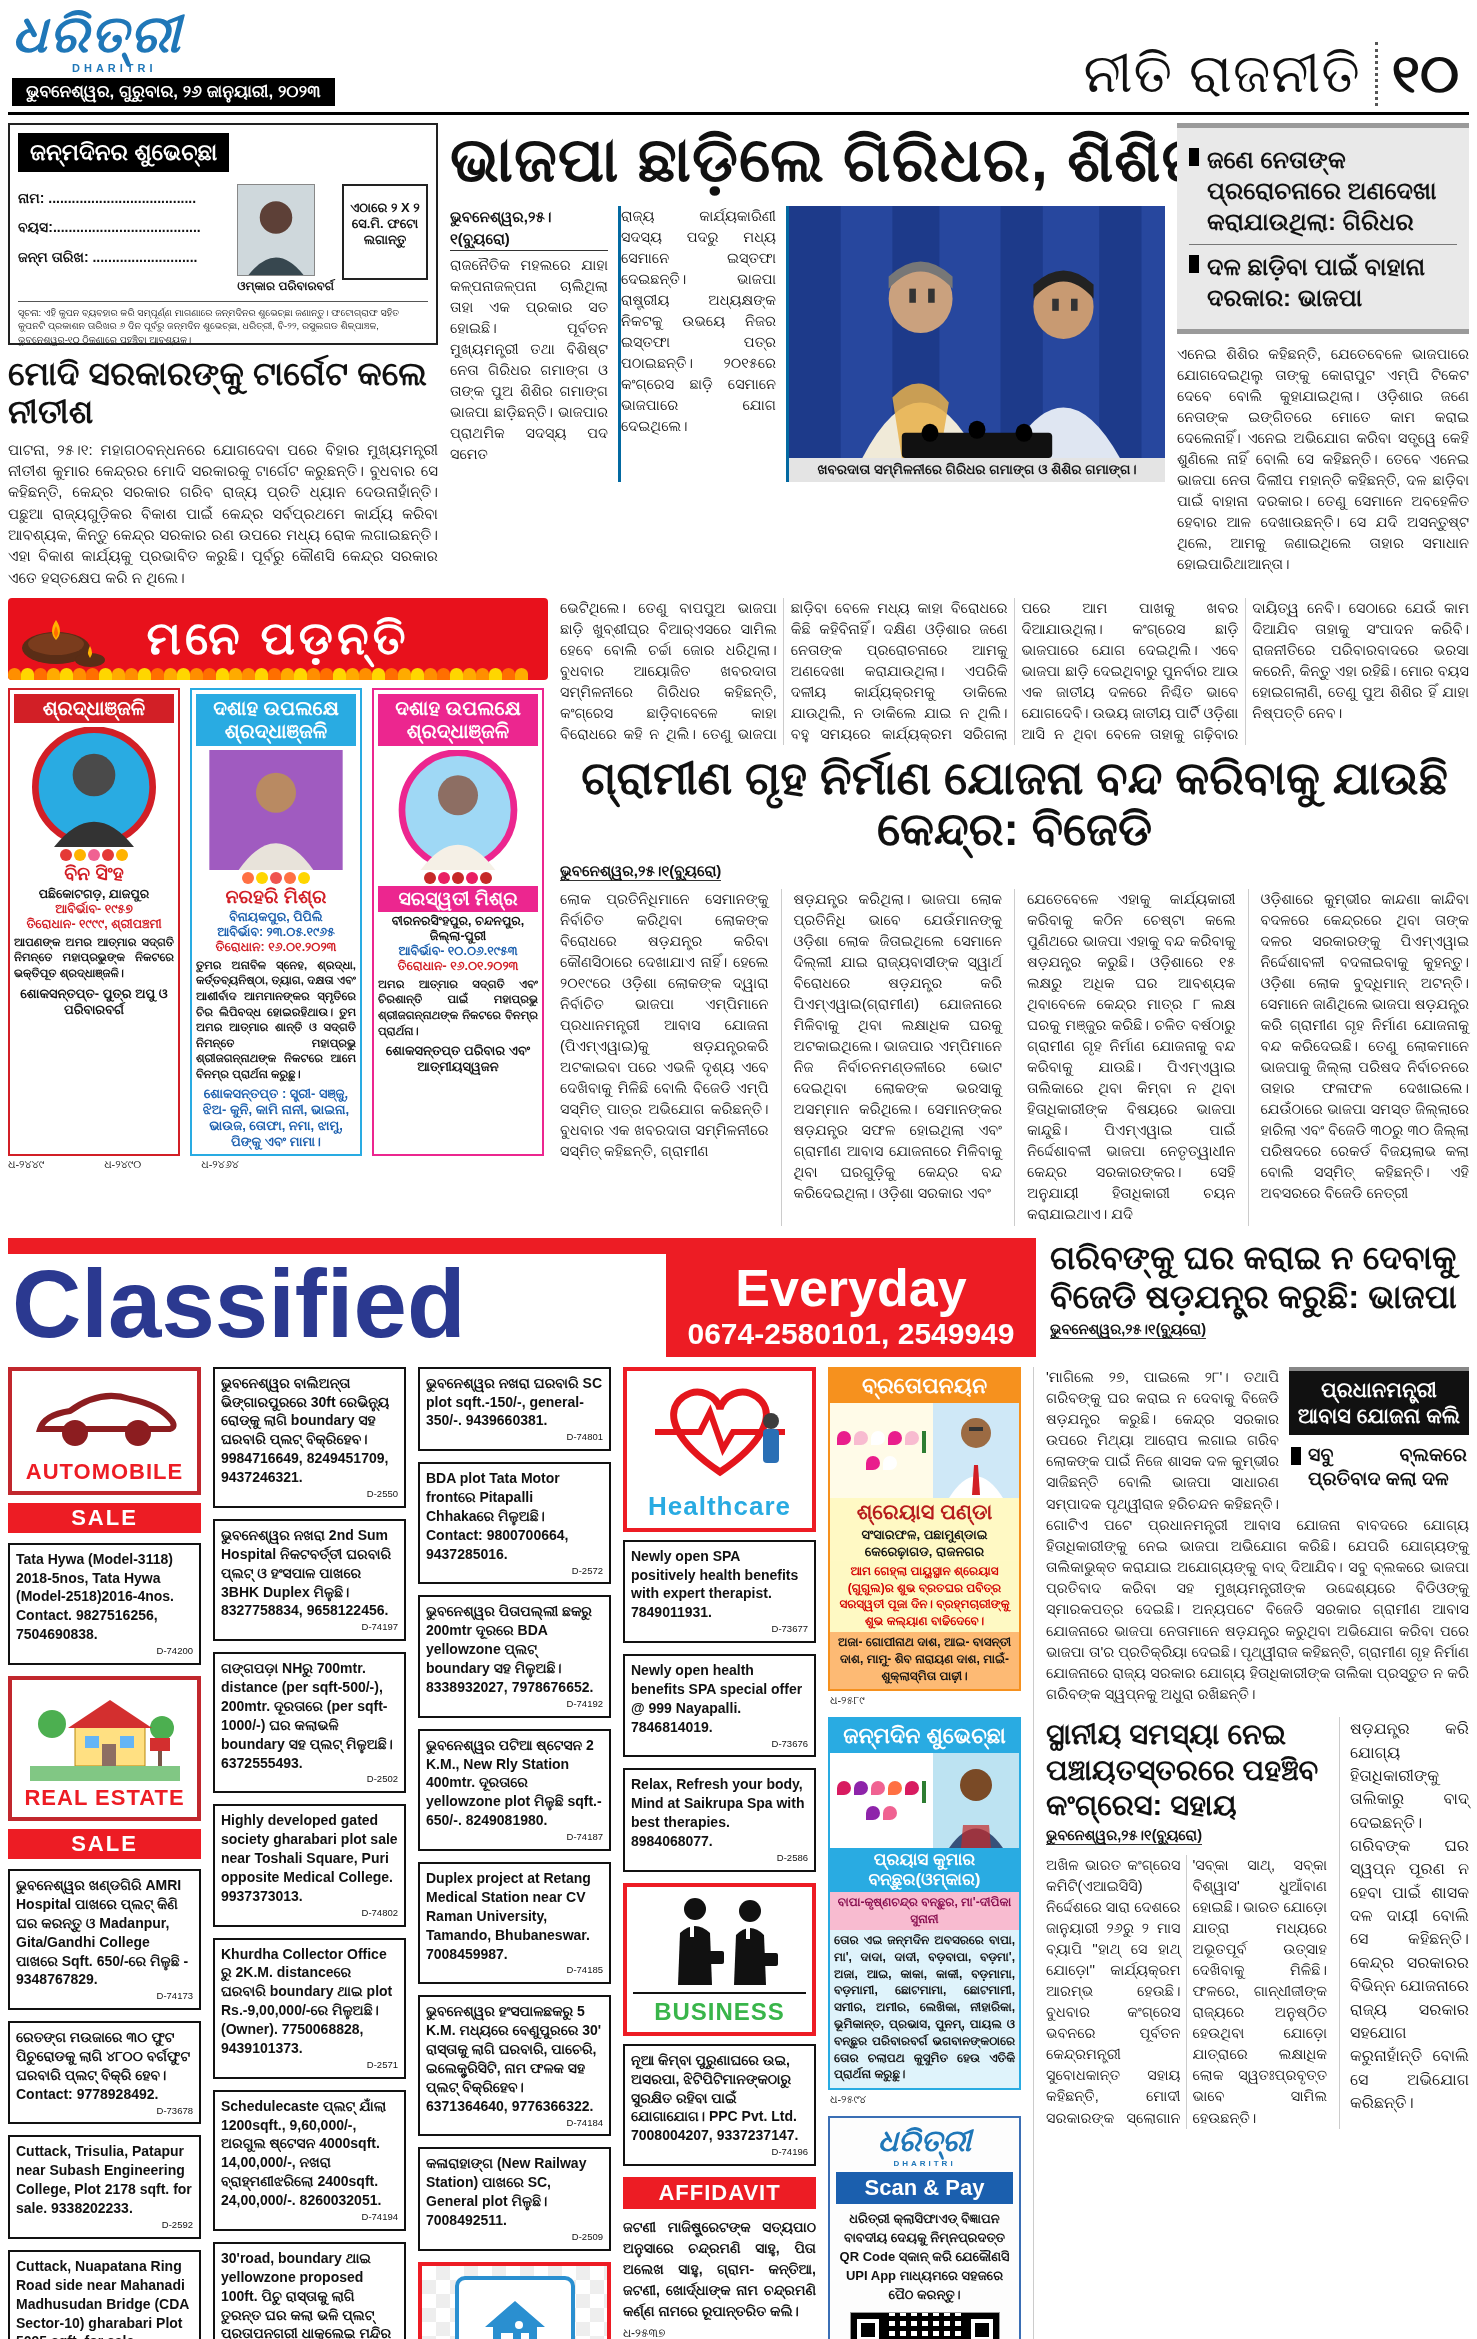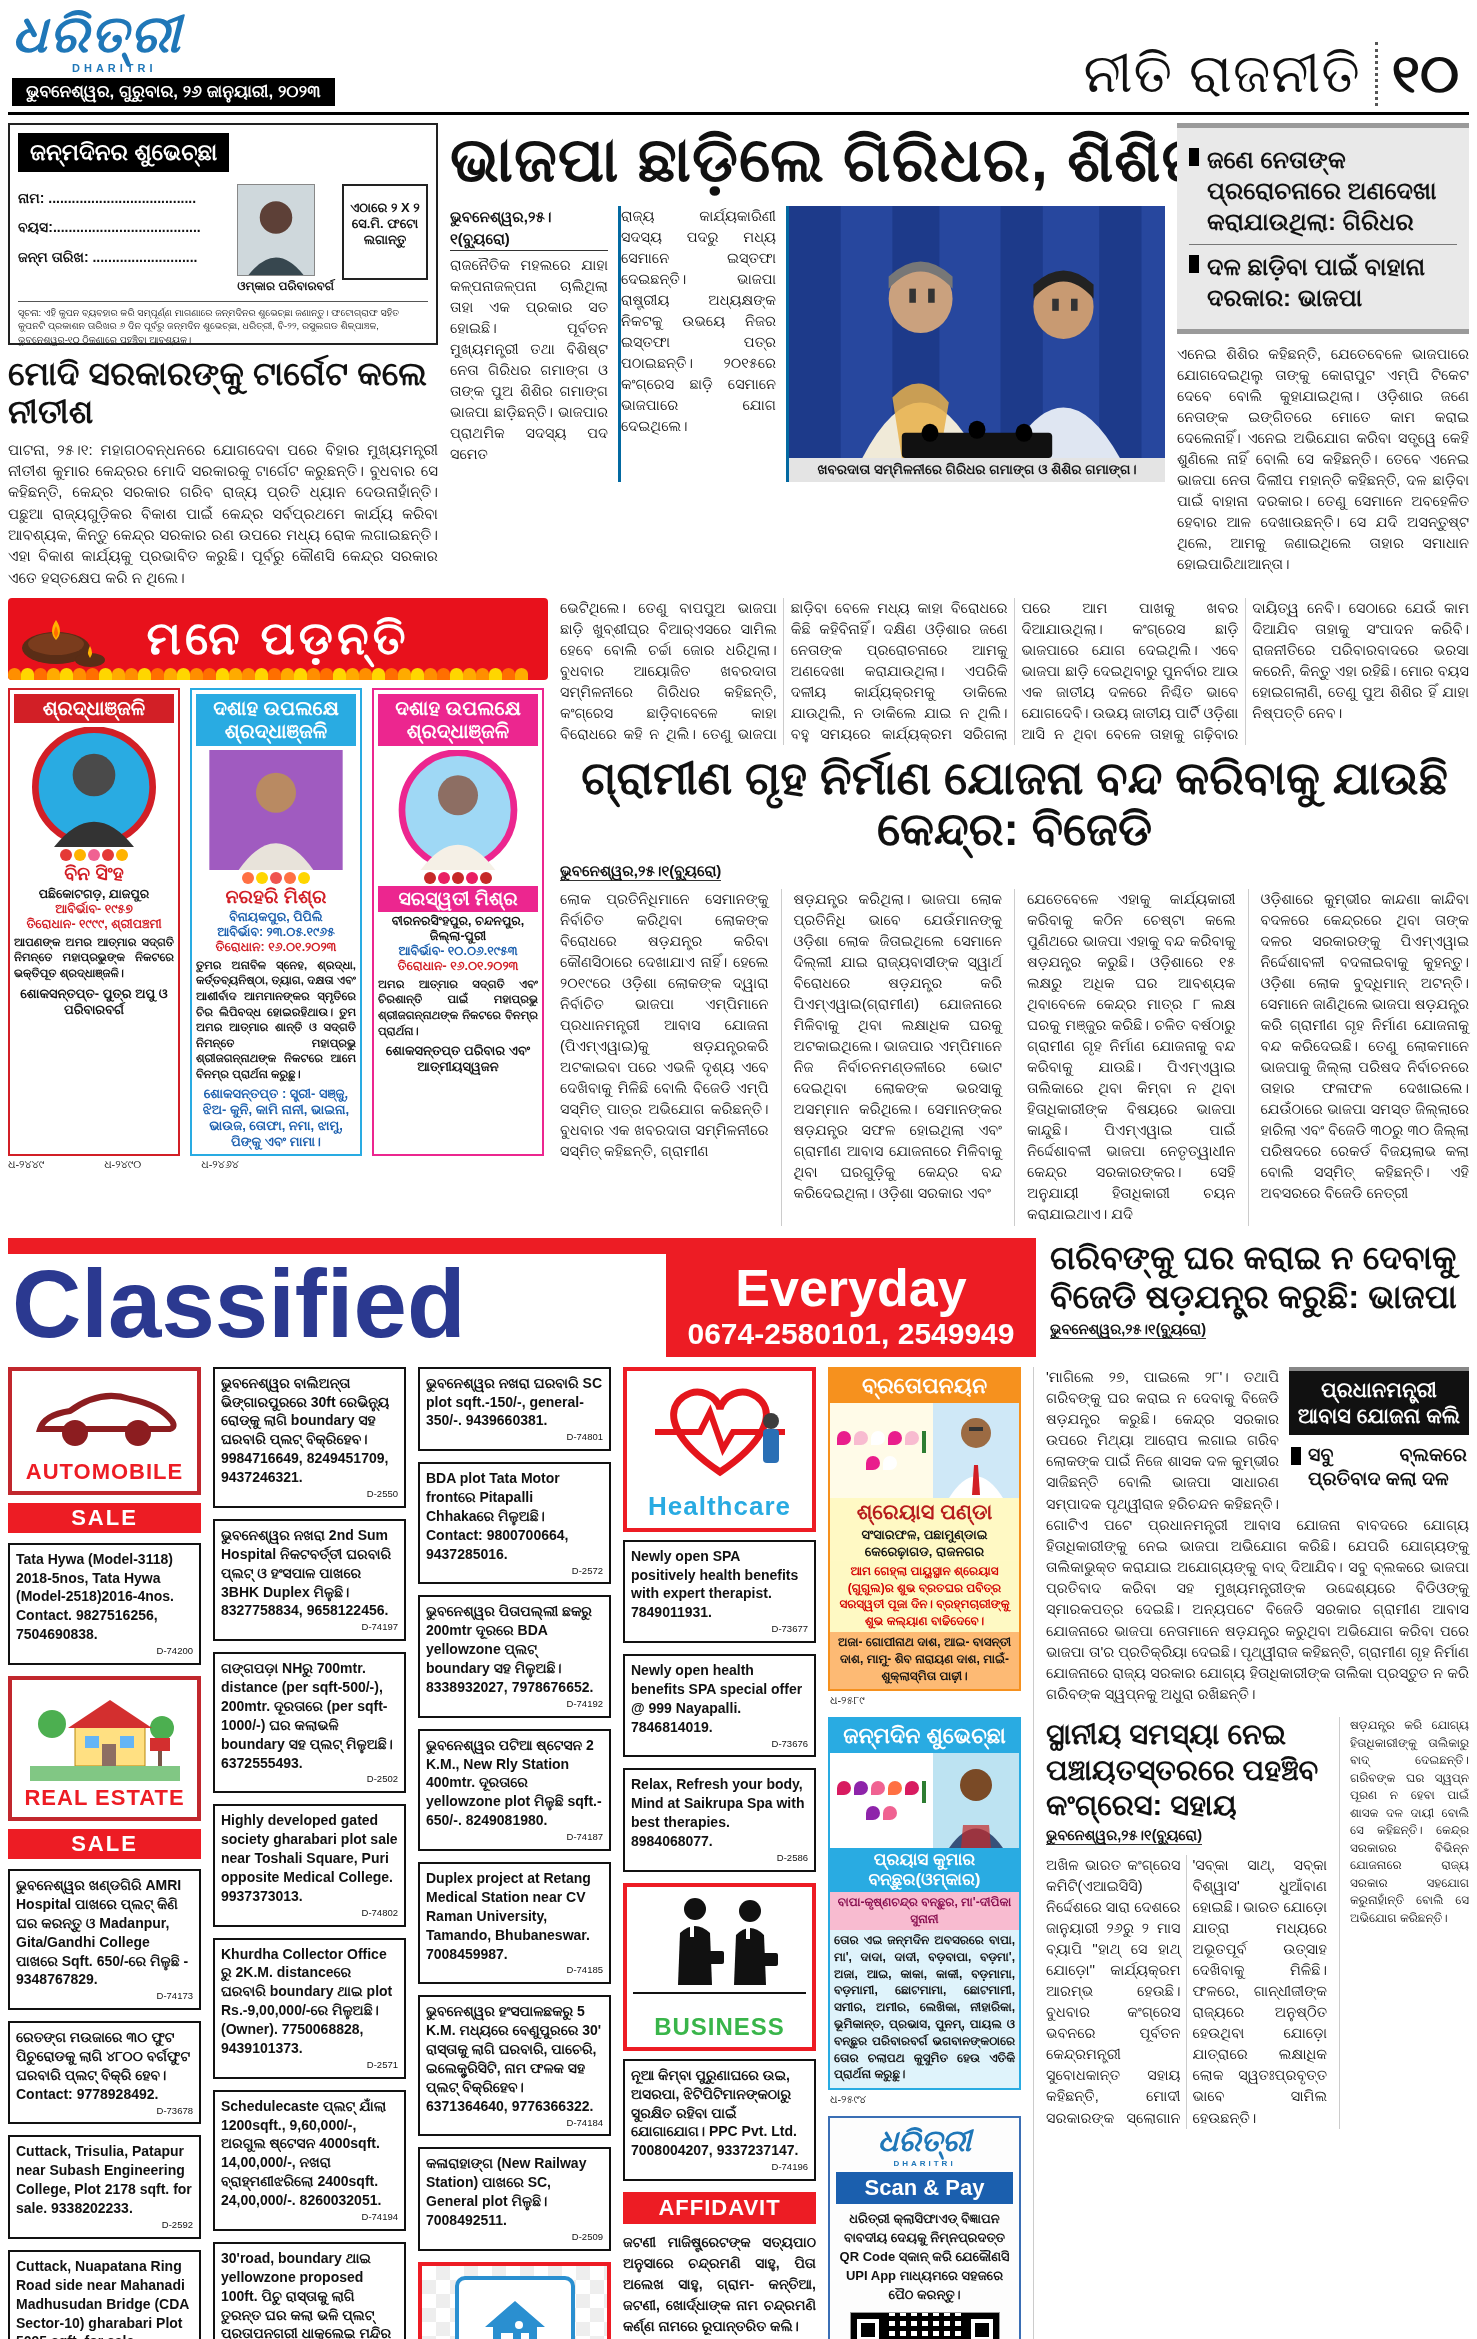--- a/index.html
+++ b/index.html
@@ -102,21 +102,21 @@
   .row-grid { display:flex; gap:12px; margin-top:10px; position:relative; }
   .gcol { width:193px; flex:none; }
   .right-sec { flex:1; border-left:1px solid #ccc; padding-left:12px; }
 
   .ad { border:2px solid #111; padding:5px 6px; margin-bottom:11px; font-weight:bold; font-size:14px; line-height:1.35; }
   .ad .code { display:block; text-align:right; font-size:9.5px; font-weight:normal; margin-top:1px; }
   .cat-box { border:4px solid #c1272d; padding:6px; text-align:center; margin-bottom:8px; }
   .cat-label { color:#ed1c24; font-weight:bold; font-size:22px; letter-spacing:1px; }
   .sale-bar { background:#ed1c24; color:#fff; font-weight:bold; font-size:22px; text-align:center; padding:2px 0; margin-bottom:10px; letter-spacing:2px; }
   .hc-label { color:#29abe2; font-size:26px; }
-  .biz-label { color:#39b54a; font-weight:bold; font-size:24px; letter-spacing:1px; border-top:2px solid #111; padding-top:19px; }
+  .biz-label { color:#39b54a; font-weight:bold; font-size:24px; letter-spacing:1px; border-top:2px solid #111; padding-top:4px; }
   .affi-bar { background:#ed1c24; color:#fff; font-weight:bold; font-size:22px; text-align:center; padding:3px 0; margin-bottom:8px; letter-spacing:1px; }
   .affi-text { font-size:14px; font-weight:bold; line-height:1.5; }
   .affi-code { font-size:12px; margin-top:4px; }
 
   .forrent-box { border:4px solid #ed1c24; padding:10px; text-align:center; margin-bottom:11px;
     background:repeating-conic-gradient(#eee 0 25%, #fff 0 50%) 0 0/28px 28px; }
   .fr-house { background:#fff; border:4px solid #2a8fd0; border-radius:10px; width:120px; height:110px; margin:0 auto; display:flex; align-items:center; justify-content:center; }
 
   
   .cel-card { border:2px solid; margin-bottom:12px; text-align:center; }
@@ -147,21 +147,21 @@
   
   .bjp-date { font-weight:bold; font-size:14.5px; border-bottom:1px solid #333; display:inline-block; margin:4px 0 6px; }
   .pm-box { float:right; width:180px; margin:0 0 8px 10px; }
   .pm-title { background:#111; color:#fff; font-size:21px; font-weight:bold; text-align:center; padding:6px 4px; line-height:1.25; border-top:4px solid #888; }
   .pm-bullet { display:flex; gap:7px; font-size:19px; font-weight:bold; padding:8px 2px; line-height:1.25; }
   .bjp-body { font-size:14.5px; line-height:1.46; }
   .congress-row { display:flex; gap:12px; margin-top:12px; }
   .congress { flex:1; }
   .headline-4 { font-size:29px; font-weight:bold; line-height:1.22; }
   .congress-body { column-count:2; column-gap:12px; column-rule:1px solid #ccc; font-size:14.5px; line-height:1.45; margin-top:4px; }
-  .tail-col { width:130px; flex:none; border-left:1px solid #ccc; padding-left:10px; font-size:12px; line-height:1.46; }
+  .tail-col { width:130px; flex:none; border-left:1px solid #ccc; padding-left:10px; font-size:16px; line-height:1.46; }
 </style>
 </head>
 <body>
 
 <div class="page">
 
   <header class="masthead">
     <div class="logo-blk">
       <div class="logo-text">ଧରିତ୍ରୀ</div>
       <div class="logo-sub">DHARITRI</div>

